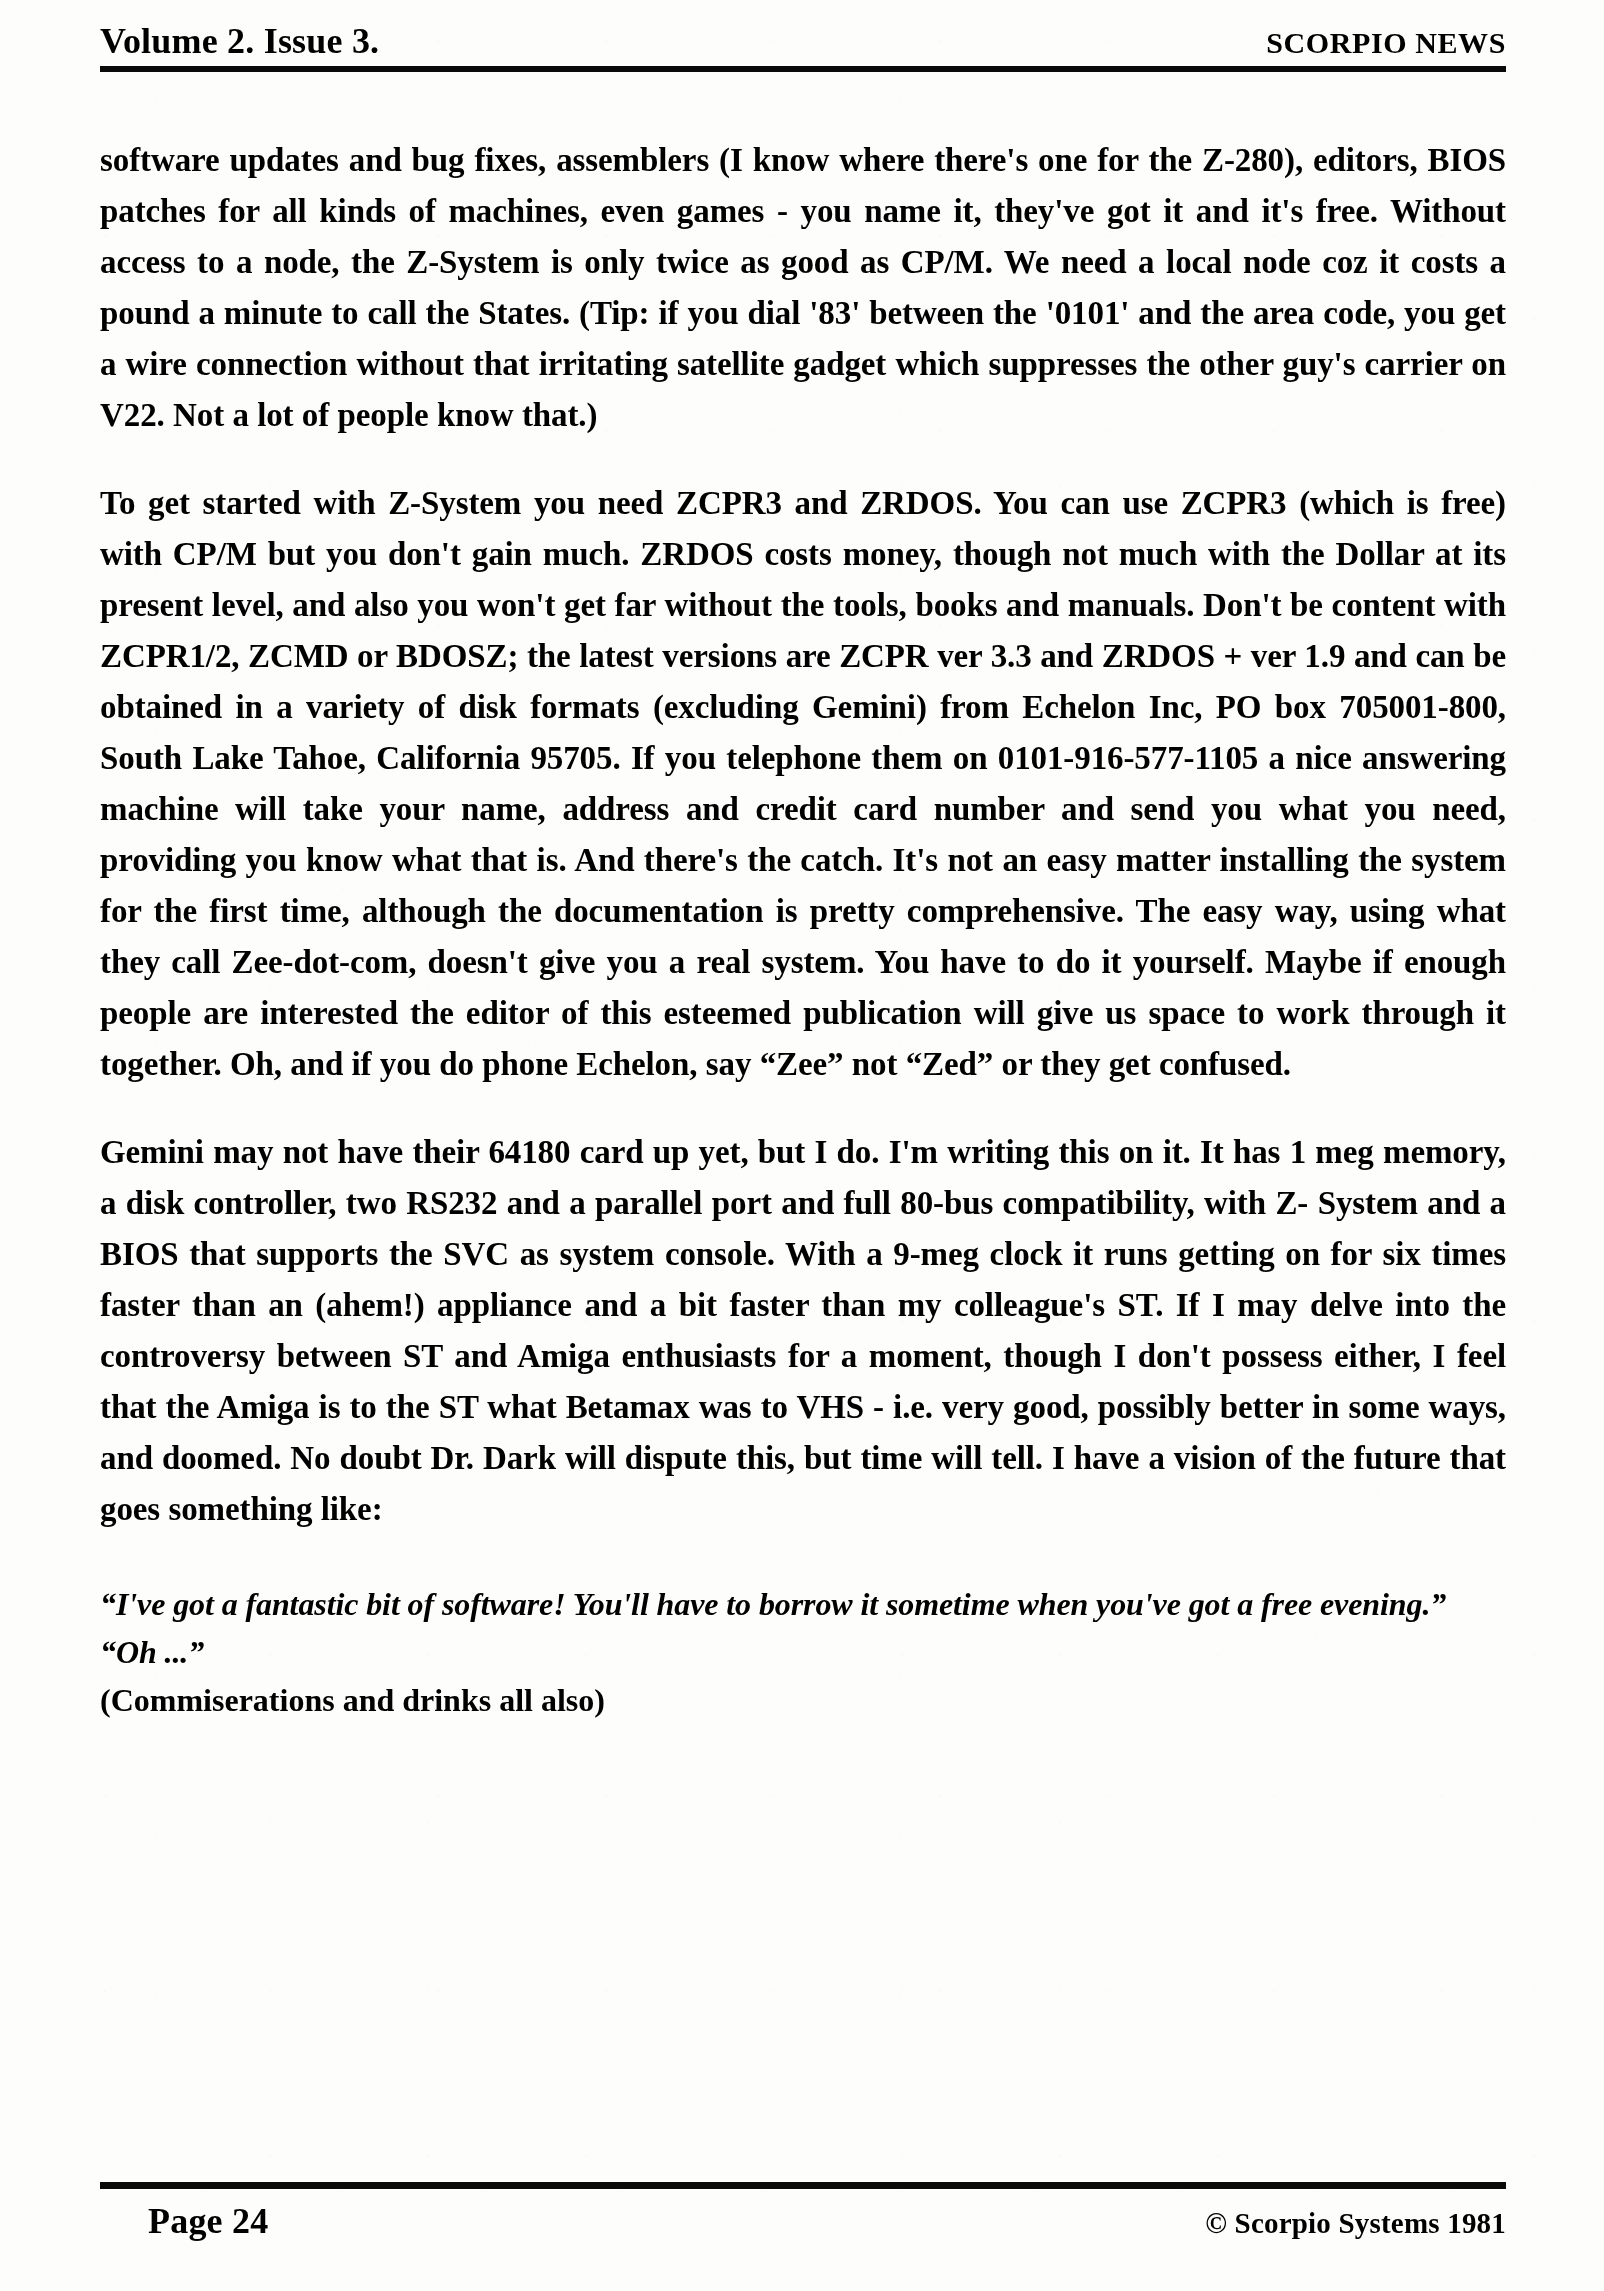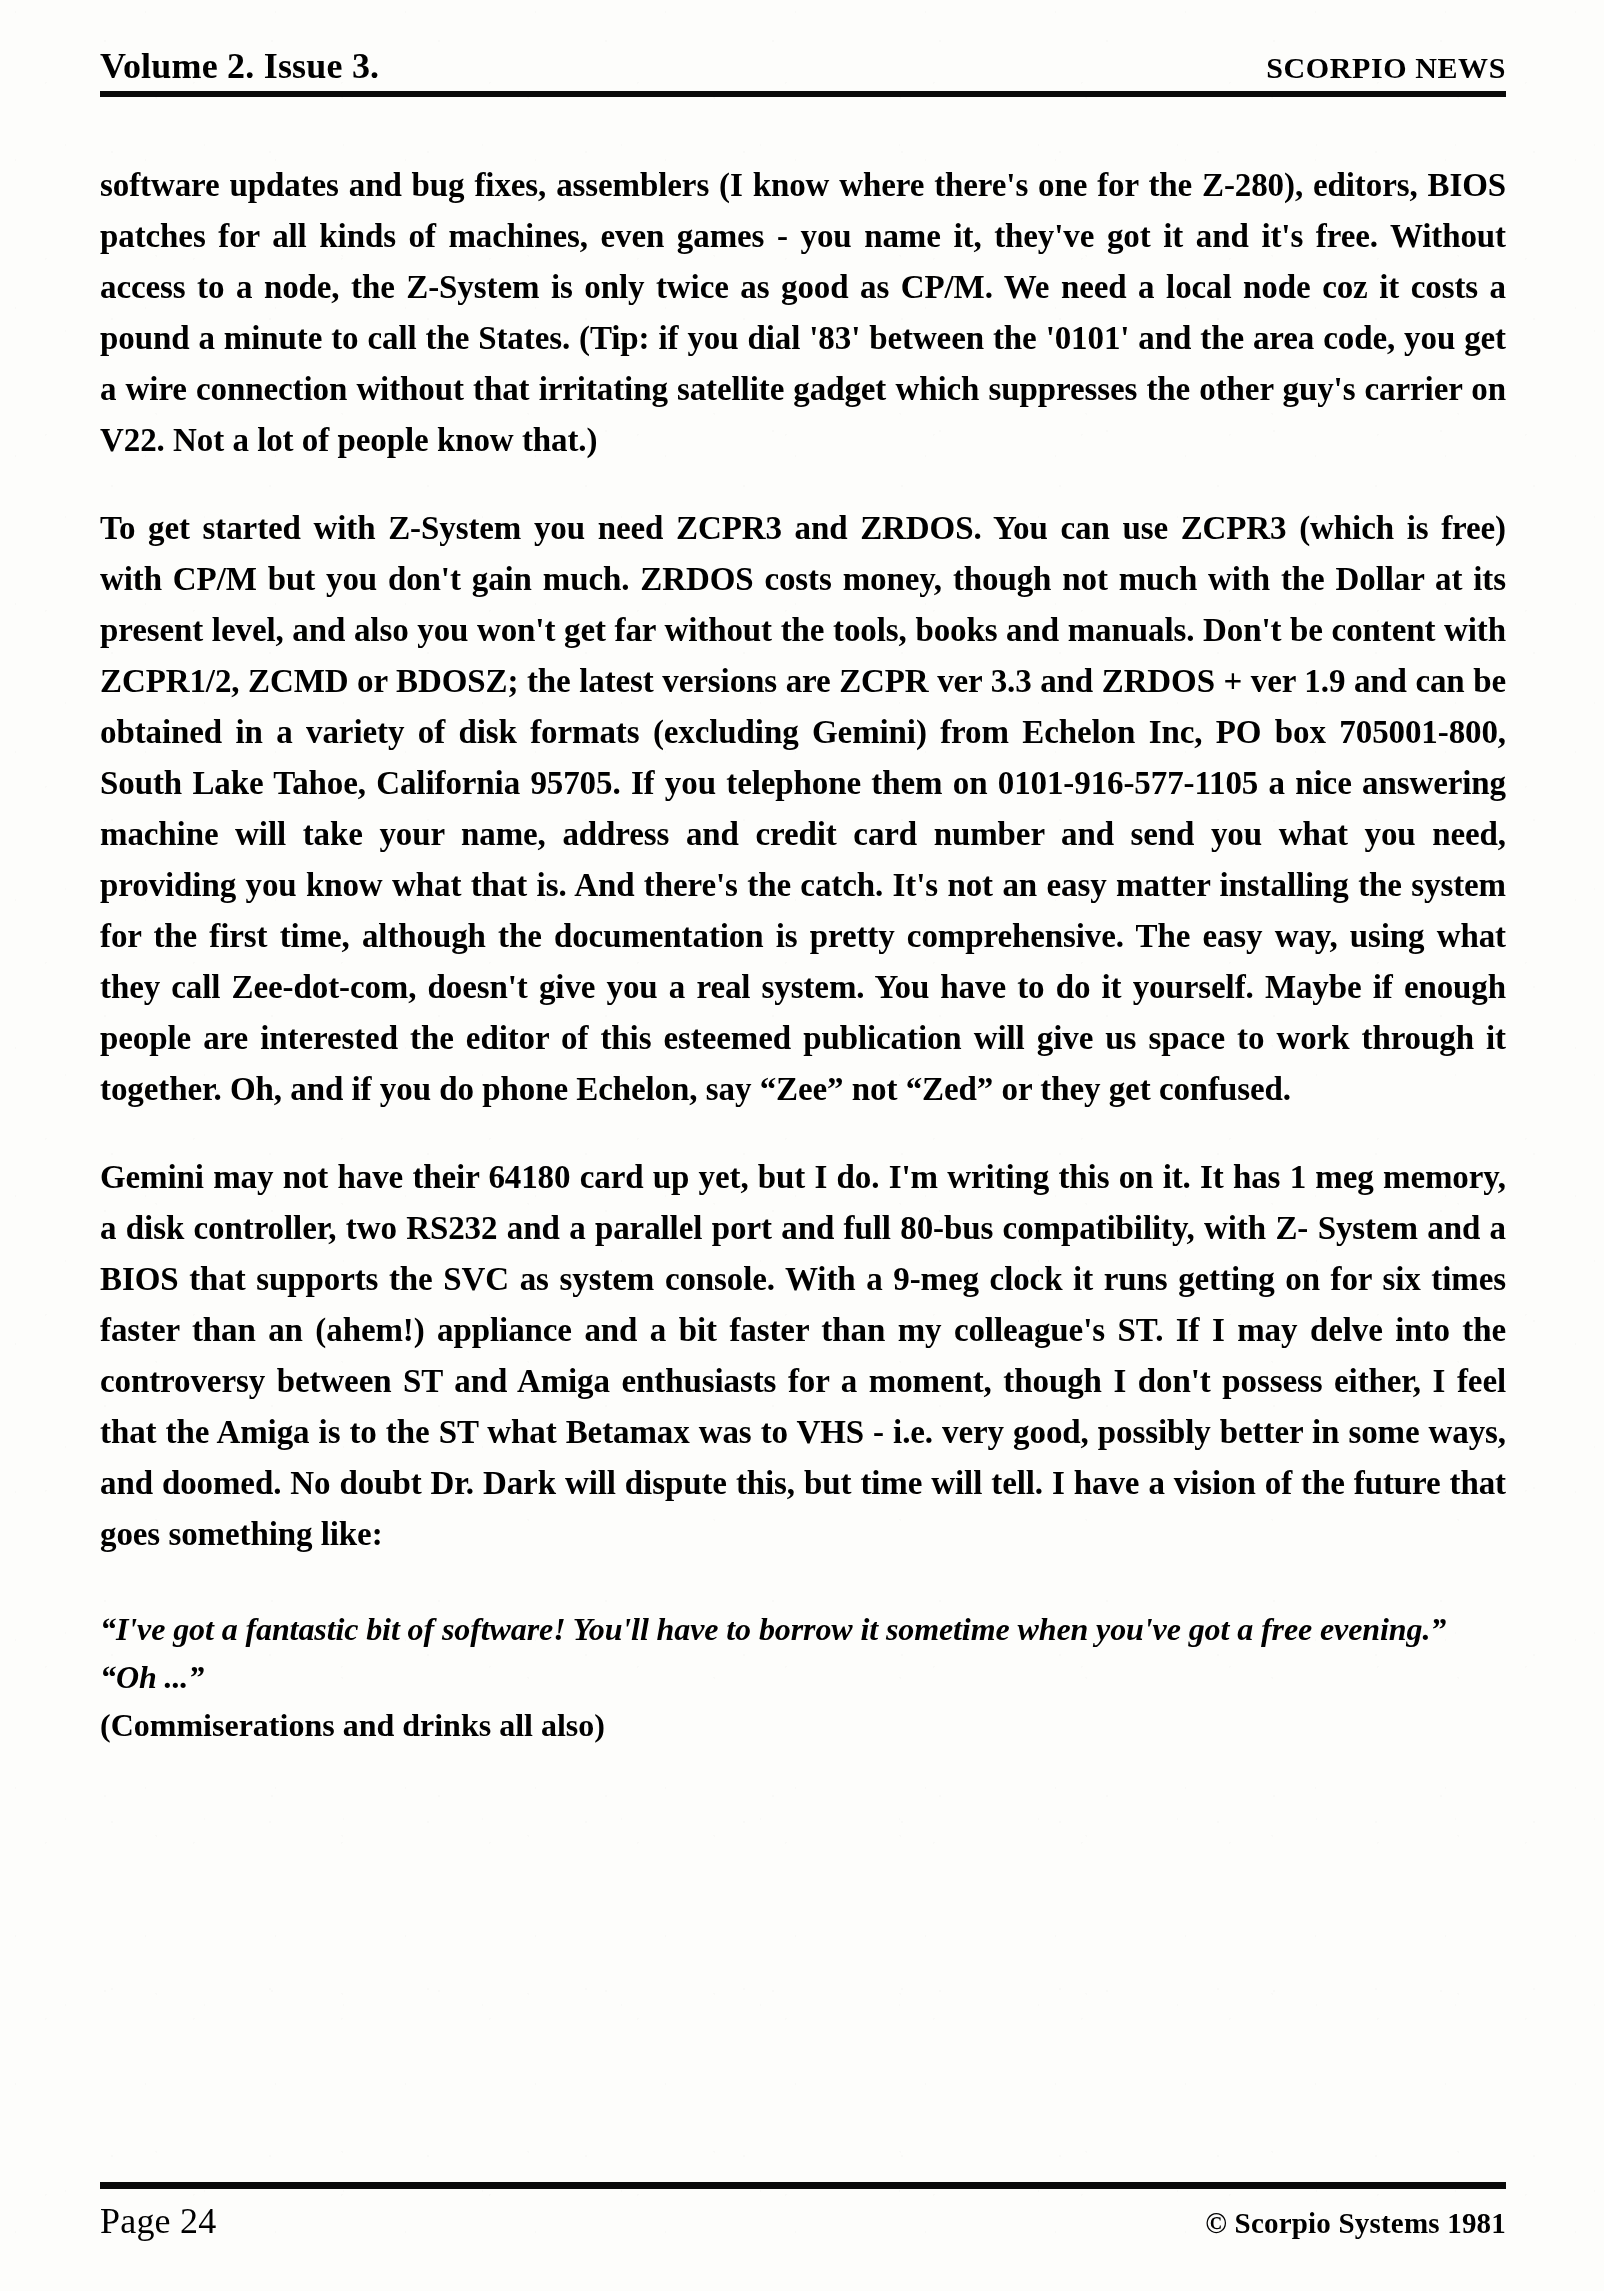--- a/index.html
+++ b/index.html
@@ -41,21 +41,21 @@
     left: 100px;
     top: 0;
     width: 1406px;
   }
 
   
   .masthead {
     display: flex;
     align-items: baseline;
     justify-content: space-between;
-    padding-top: 45px;
+    padding-top: 20px;
     font-weight: bold;
     font-size: 37px;
     letter-spacing: 0.2px;
   }
   .masthead .vol {
     font-size: 36px;
   }
   .masthead .title {
     font-size: 30px;
     letter-spacing: 0.6px;
@@ -150,22 +150,23 @@
     width: 100%;
   }
   .footer {
     display: flex;
     align-items: baseline;
     justify-content: space-between;
     margin-top: 11px;
   }
   .footer .page-num {
     font-size: 36px;
-    font-weight: normal;
-    letter-spacing: 0.2px;
+    font-weight: bold;
+    letter-spacing: 0.2px;
+    margin-left: 48px;
   }
   .footer .copyright {
     font-size: 29px;
     font-weight: bold;
     letter-spacing: 0.2px;
   }
 </style>
 </head>
 <body>
 

